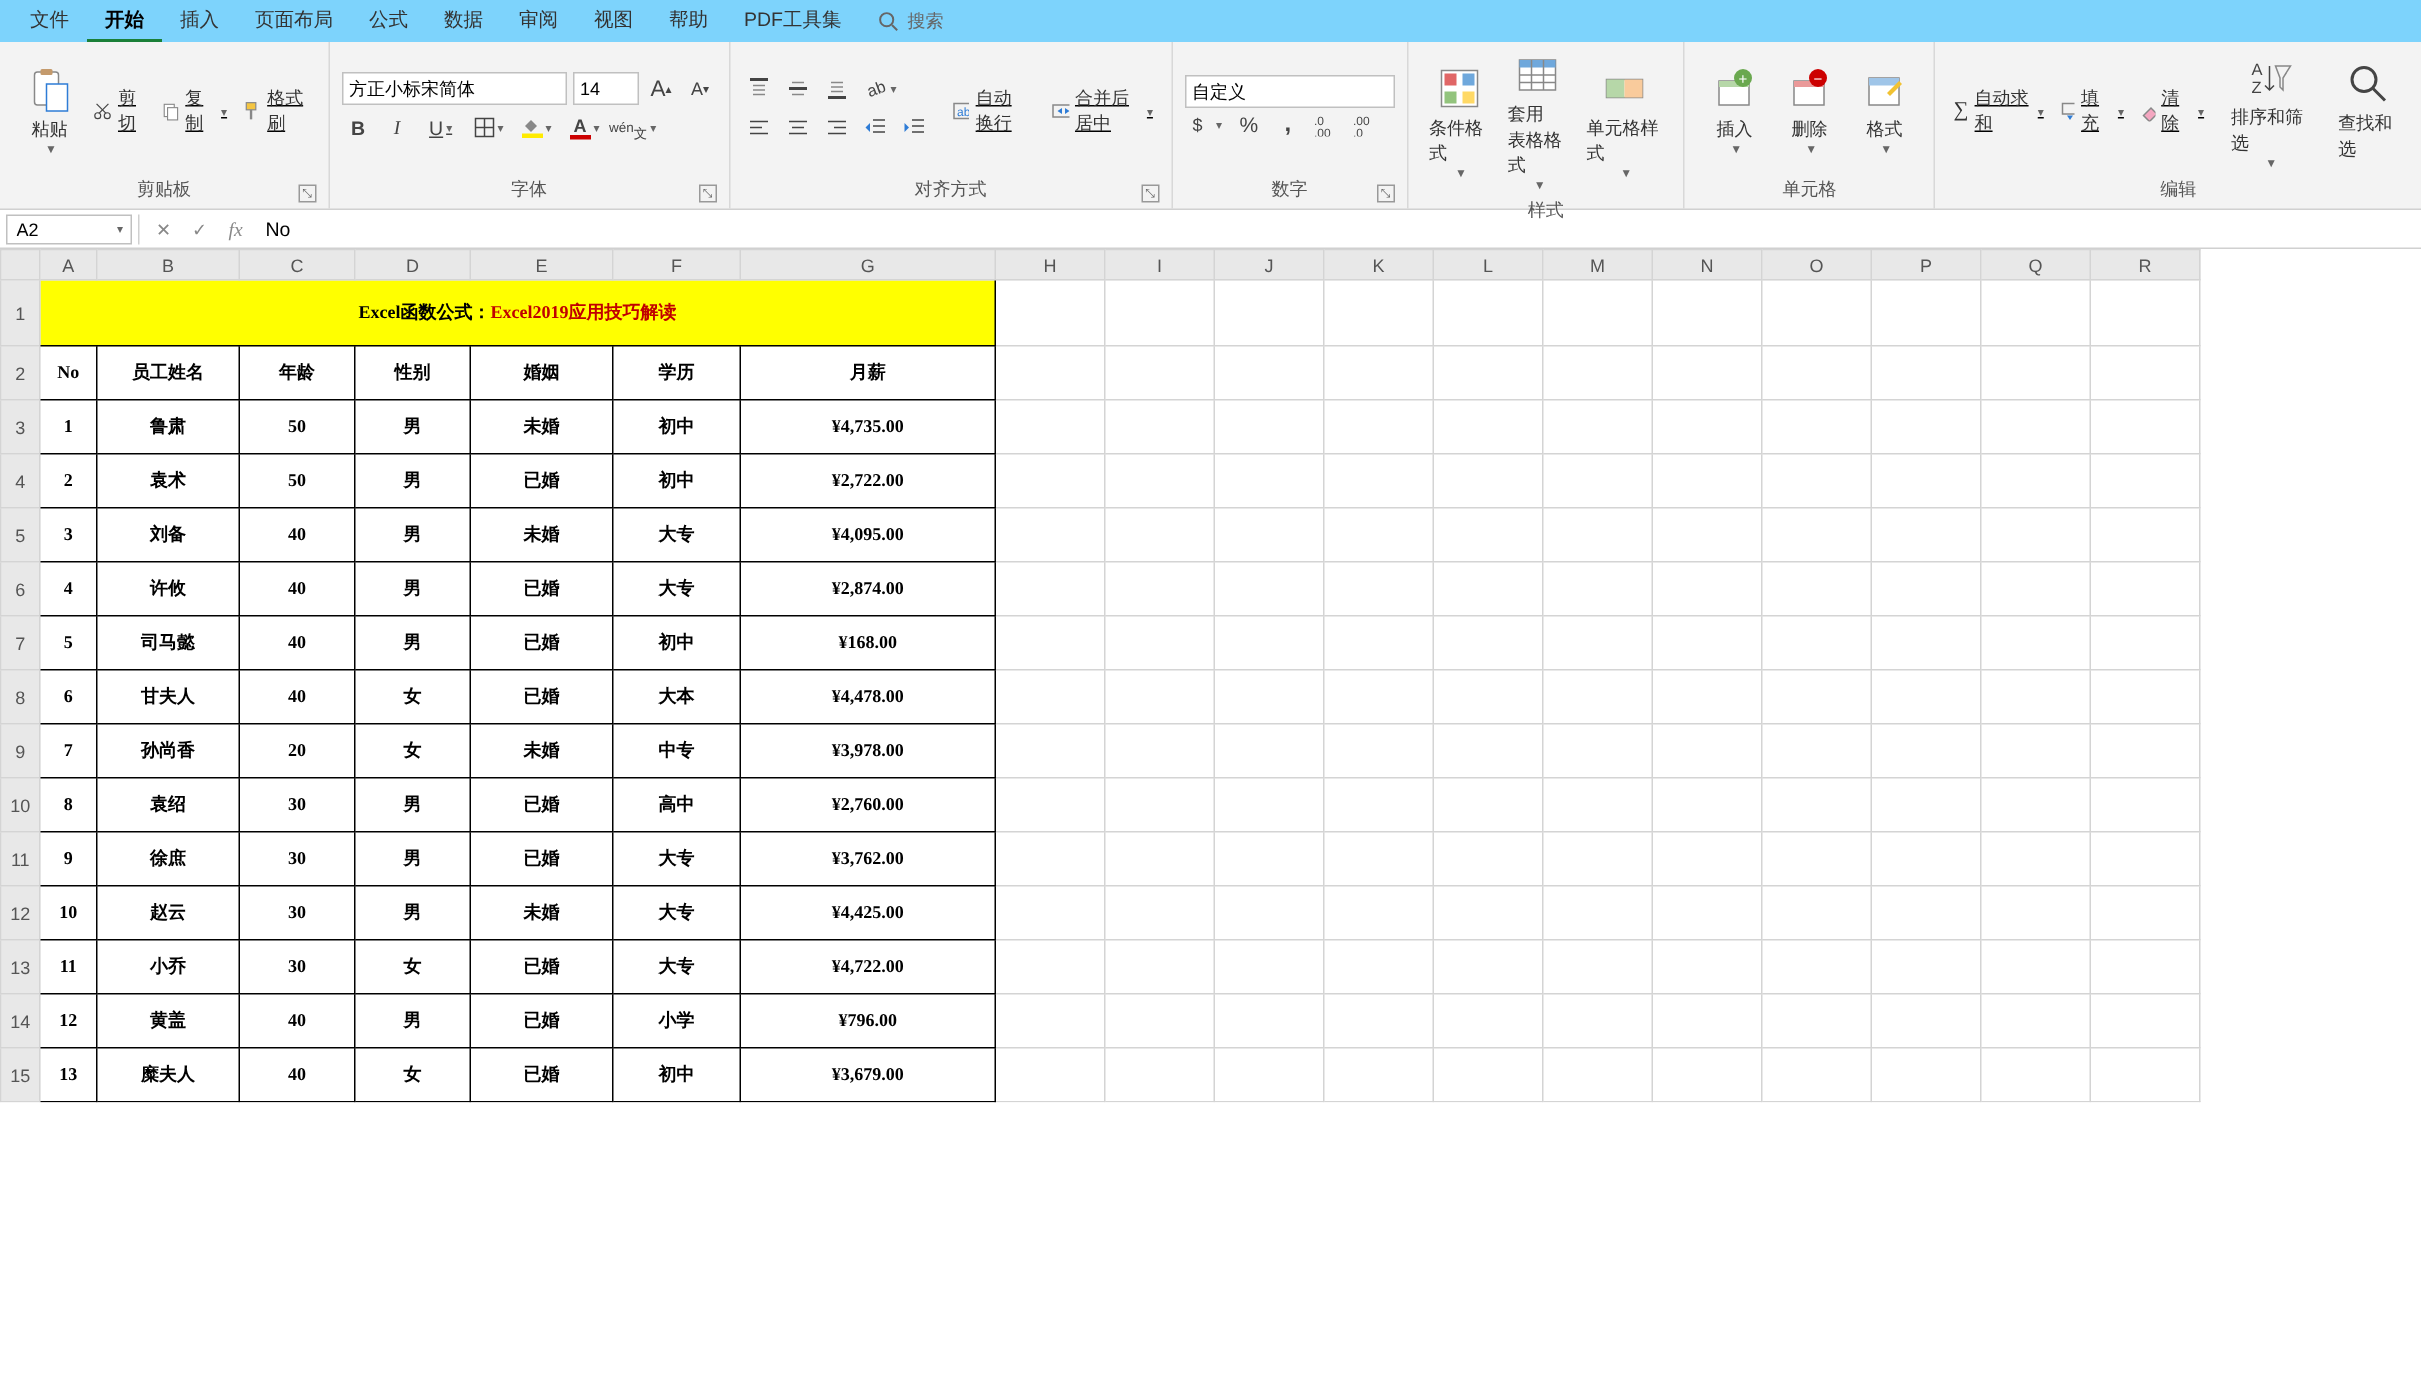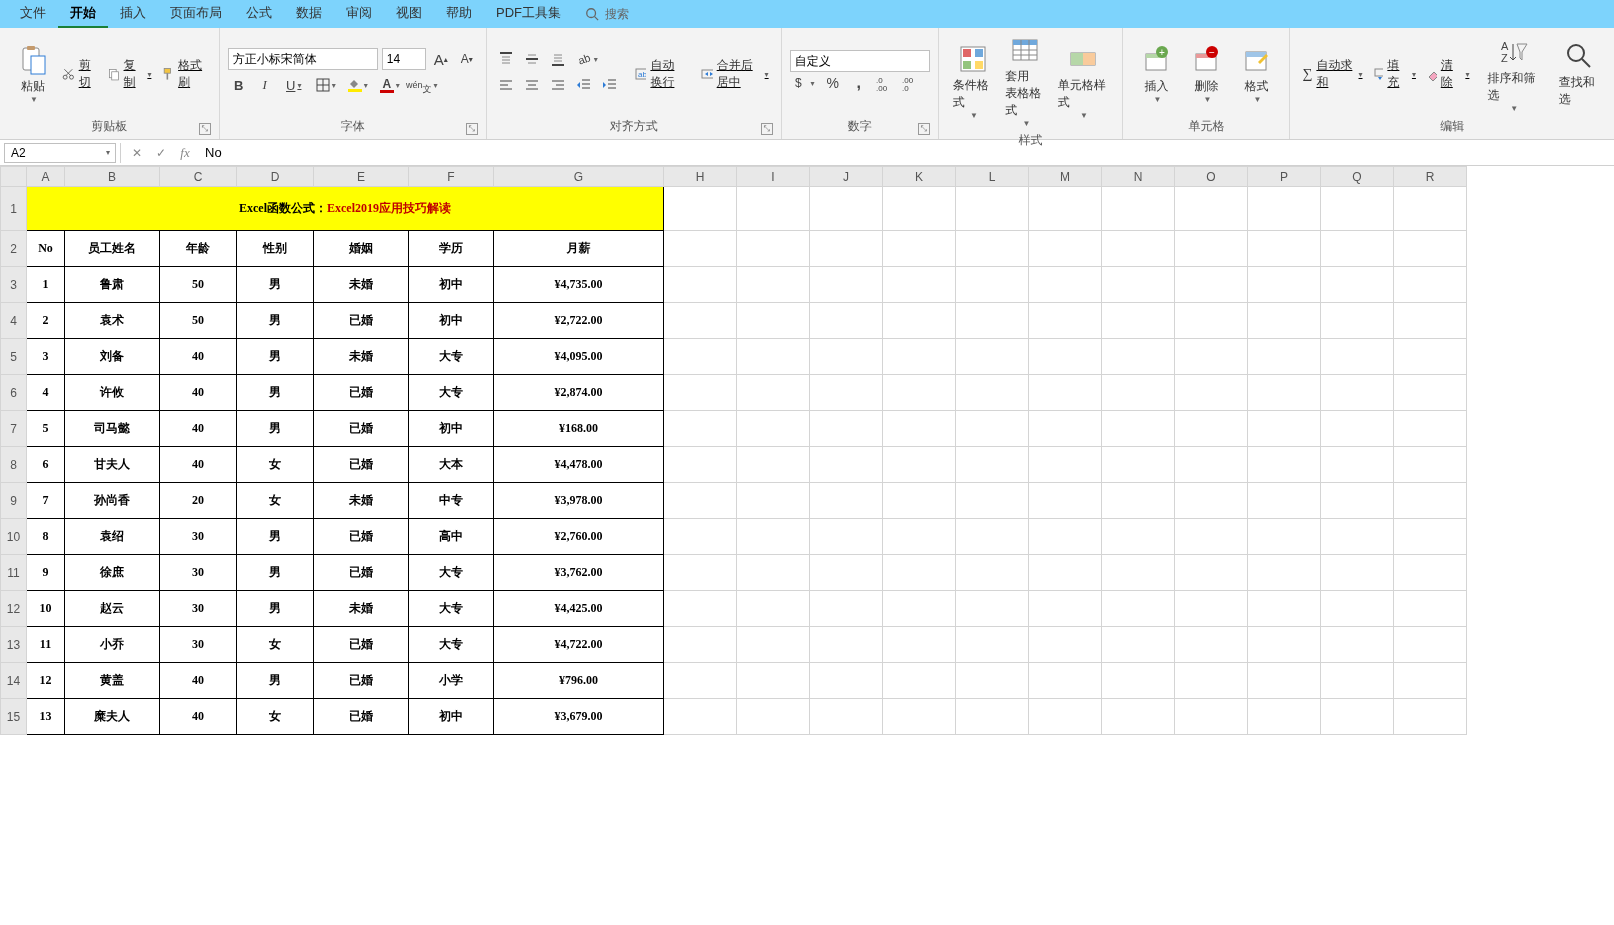--- a/index.html
+++ b/index.html
@@ -33,21 +33,21 @@
 .icon-btn { width: 22px; height: 22px; display: inline-flex; align-items: center; justify-content: center; cursor: pointer; font-size: 13px; color: #444; }
 .icon-btn-wide { width: 28px; }
 .underline-a { border-bottom: 3px solid #c00; display:inline-block; width:14px; text-align:center; line-height:12px; font-size:12px; font-weight:bold;}
 .underline-fill { border-bottom: 3px solid #ffeb00; display:inline-block; width:14px; text-align:center; line-height:12px; }
 
 
 .numfmt-select { border: 1px solid #c0c0c0; background: #fff; padding: 2px 4px; font-size: 12px; width: 140px; height: 22px; }
 
 
 .formula-bar { display: flex; align-items: center; height: 26px; border-bottom: 1px solid #d0d0d0; background: #fff; }
-.name-box { width: 112px; border: 1px solid #c0c0c0; margin: 2px 4px; padding: 2px 6px; font-size: 12px; background:#fff; }
+.name-box { width: 84px; border: 1px solid #c0c0c0; margin: 2px 4px; padding: 2px 6px; font-size: 12px; background:#fff; }
 .fb-sep { width:1px; height:20px; background:#d0d0d0; margin:0 4px;}
 .fb-btn { width: 24px; text-align: center; color: #888; cursor: pointer; }
 .fx { font-style: italic; font-family: serif; font-size:13px;}
 .formula-input { flex: 1; padding: 2px 8px; font-size: 13px; border:none; outline:none;}
 
 
 .sheet { position: relative; overflow: auto; }
 .grid-table { border-collapse: collapse; table-layout: fixed; }
 .grid-table th, .grid-table td { border: 1px solid #d4d4d4; font-size: 12px; }
 .colhdr { background: #e8e8e8; color: #555; text-align: center; height: 20px; font-weight: normal; }

